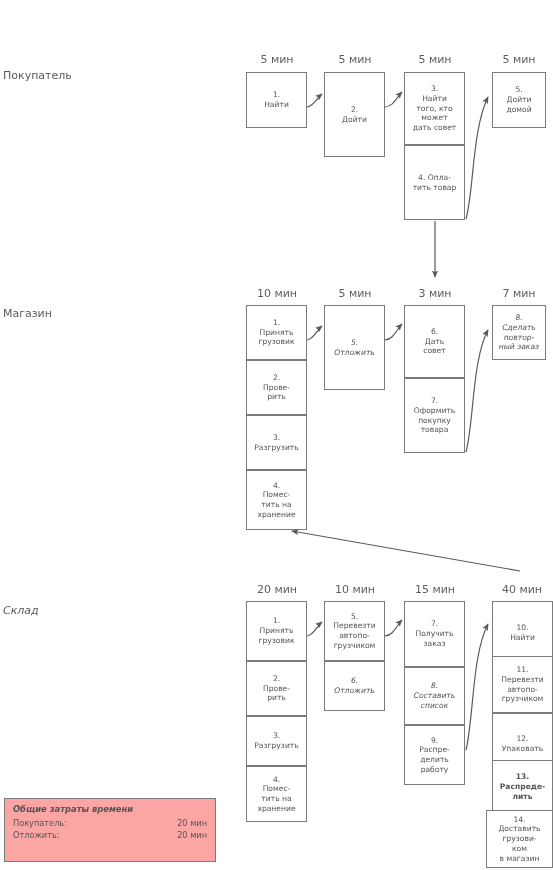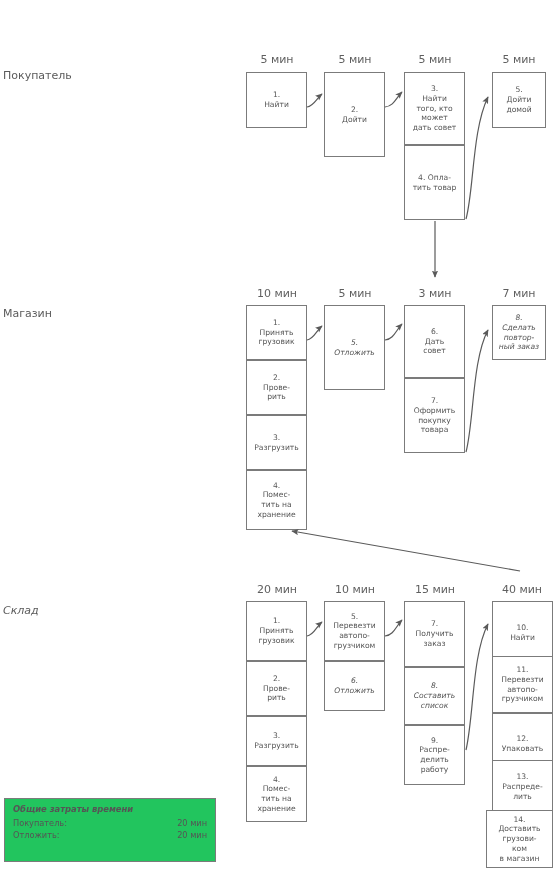--- a/index.html
+++ b/index.html
@@ -72,21 +72,21 @@
   }
 
   .summary {
     position: absolute;
     left: 4px;
     top: 798px;
     width: 212px;
     height: 64px;
     box-sizing: border-box;
     border: 1.3px solid #7b7b7b;
-    background: #22c55e;
+    background: #fca5a5;
     padding: 5px 8px 4px 8px;
     font-size: 8.2px;
     color: #555555;
   }
   .summary-title {
     font-weight: bold;
     font-style: italic;
     margin-bottom: 3px;
     font-size: 8.4px;
   }
@@ -191,21 +191,21 @@
       </div>
       <div class="box" style="left: 492px; top: 601px; width: 61px; height: 63px;">
         <span class="txt">10.<br>Найти</span>
       </div>
       <div class="box" style="left: 492px; top: 656px; width: 61px; height: 57px;">
         <span class="txt">11.<br>Перевезти<br>автопо-<br>грузчиком</span>
       </div>
       <div class="box" style="left: 492px; top: 713px; width: 61px; height: 62px;">
         <span class="txt">12.<br>Упаковать</span>
       </div>
-      <div class="box" style="left: 492px; top: 760px; width: 61px; height: 54px;">
+      <div class="box" style="left: 492px; top: 760px; width: 61px; height: 54px; font-weight: bold;">
         <span class="txt">13.<br>Распреде-<br>лить</span>
       </div>
       <div class="box" style="left: 486px; top: 810px; width: 67px; height: 58px;">
         <span class="txt">14.<br>Доставить<br>грузови-<br>ком<br>в магазин</span>
       </div>
     </div>
 
   <svg class="svg-layer" viewBox="0 0 553 870" xmlns="http://www.w3.org/2000/svg">
     <defs>
       <marker id="ah" markerWidth="7" markerHeight="7" refX="5.4" refY="2.6" orient="auto">

